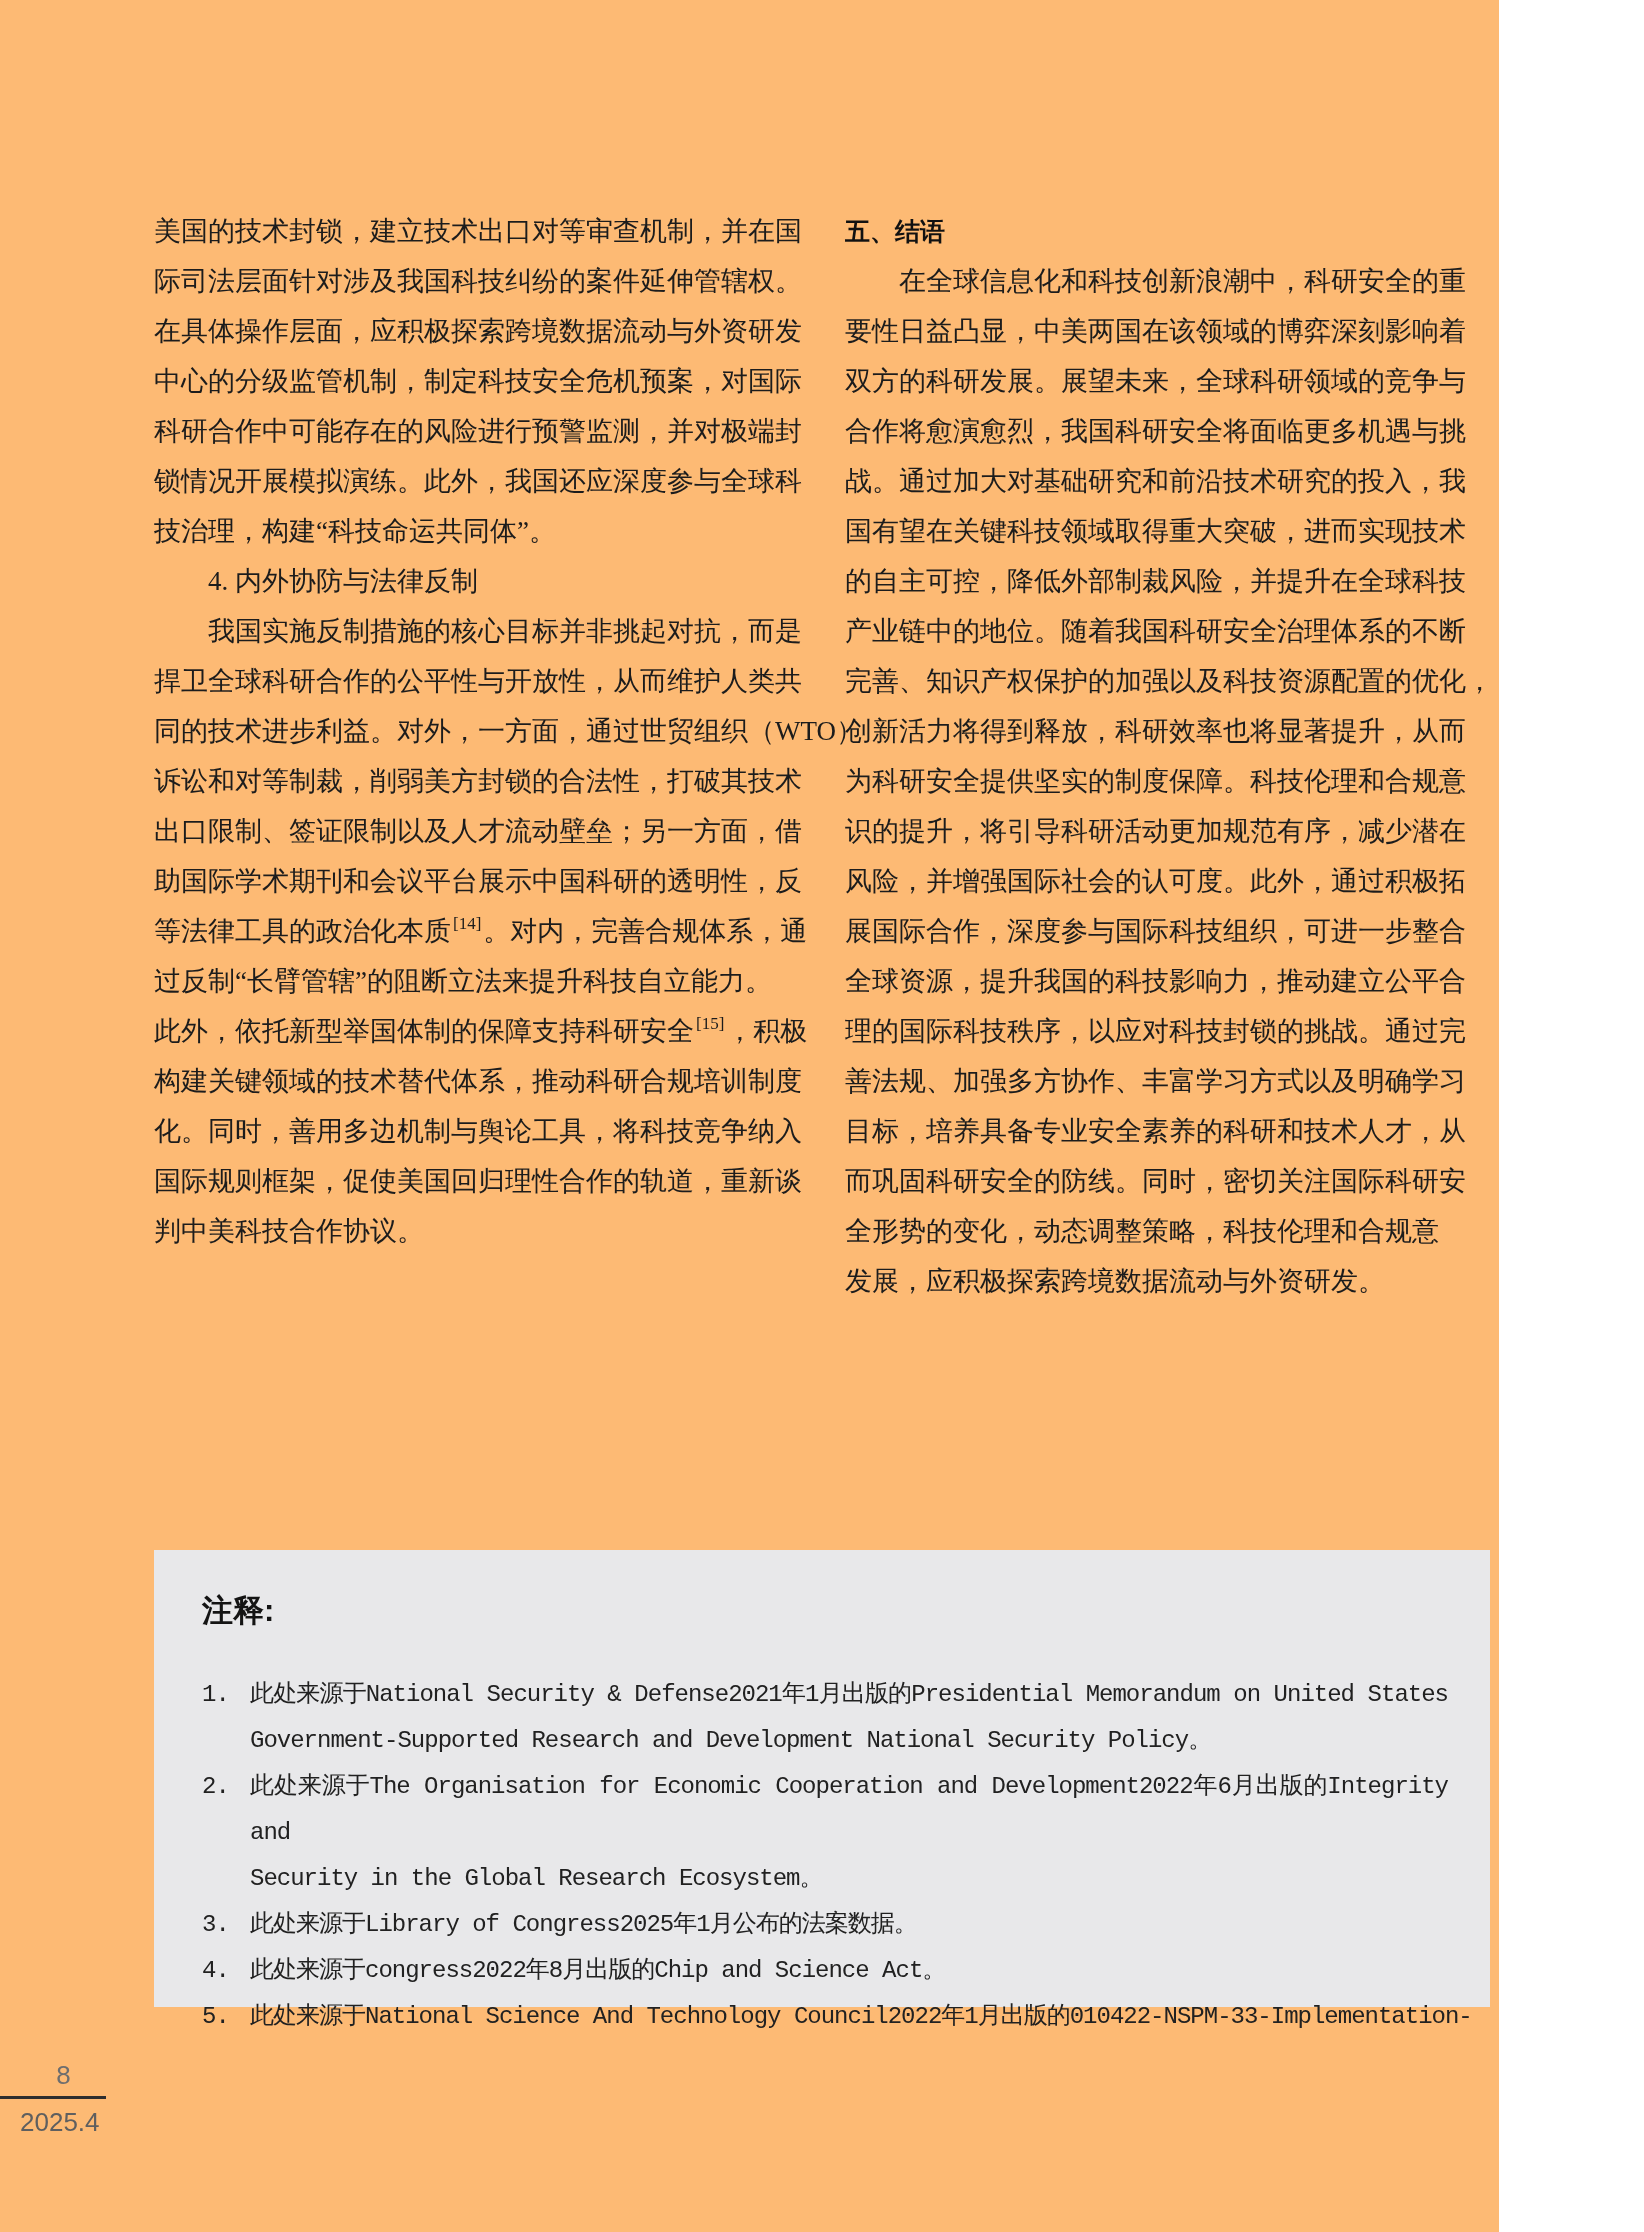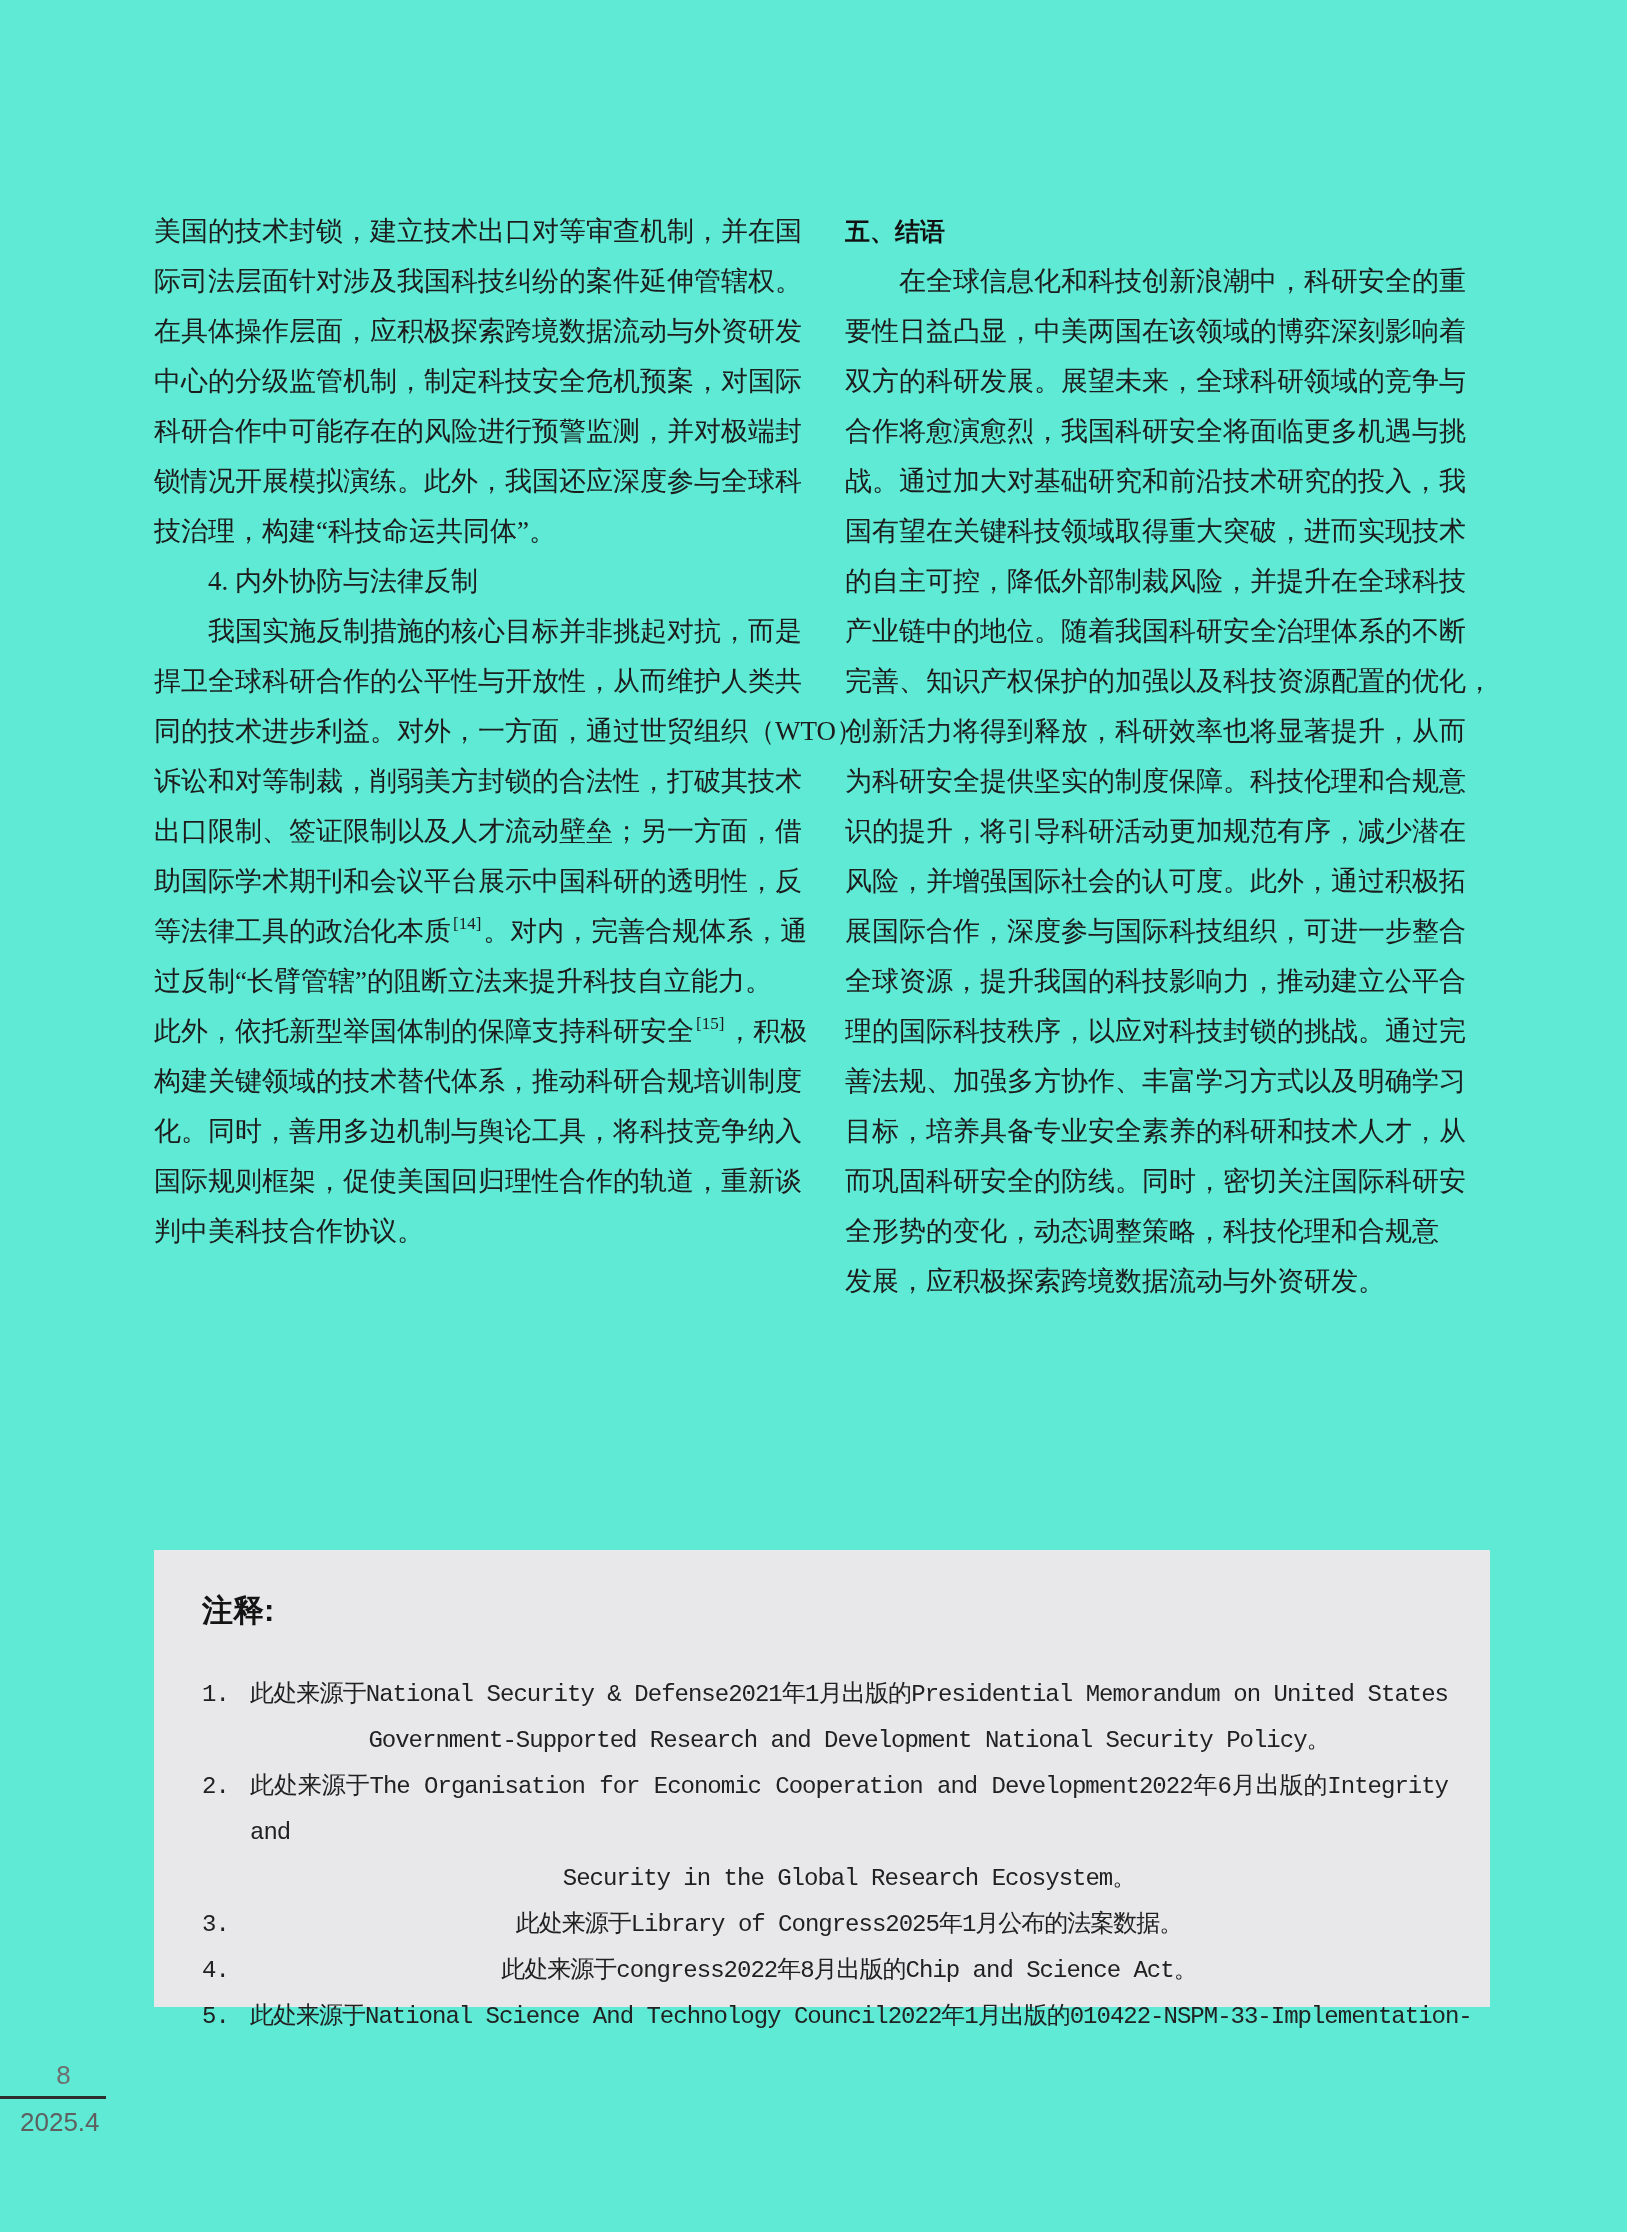--- a/index.html
+++ b/index.html
@@ -1,17 +1,17 @@
 <!DOCTYPE html>
 <html><head>
 <meta charset="utf-8">
 <style>
   html,body{margin:0;padding:0;background:#ffffff;}
   .page{
-    position:relative;width:1627px;height:2233px;background:#5eead4;
+    position:relative;width:1499px;height:2233px;background:#fdba74;
     color:#1c1c1c;font-family:"Liberation Serif","DejaVu Serif",serif;
     overflow:hidden;
   }
   .col{position:absolute;top:206px;width:653px;}
   .col-left{left:154px;}
   .col-right{left:845px;}
   .ln{height:50px;line-height:50px;font-size:27px;white-space:nowrap;}
   .indent{padding-left:54px;}
   .sup{font-size:17px;position:relative;top:-11px;margin:0 2px;}
   .conclusion-heading{
@@ -26,21 +26,21 @@
     margin:40px 0 16px 48px;font-size:31px;font-weight:bold;color:#141414;
     font-family:"Liberation Sans","DejaVu Sans",sans-serif;
   }
   .notes-body{
     margin:40px 0 0 48px;width:1246px;color:#212121;
     font-family:"Liberation Mono","DejaVu Sans Mono",monospace;
     font-size:24px;letter-spacing:-1px;
   }
   .nline{display:flex;line-height:46px;}
   .nnum{flex:0 0 48px;}
-  .ntext{flex:1 1 auto;white-space:nowrap;text-align:center;}
+  .ntext{flex:1 1 auto;white-space:nowrap;}
   .just{white-space:normal;text-align:justify;text-align-last:justify;}
   .page-num{
     position:absolute;left:6px;top:2060px;width:115px;text-align:center;
     font-family:"Liberation Sans","DejaVu Sans",sans-serif;
     font-size:26px;color:#6e6e6e;
   }
   .footer-rule{position:absolute;left:0;top:2096px;width:106px;height:3px;background:#2e2e2e;}
   .issue{
     position:absolute;left:20px;top:2107px;
     font-family:"Liberation Sans","DejaVu Sans",sans-serif;

